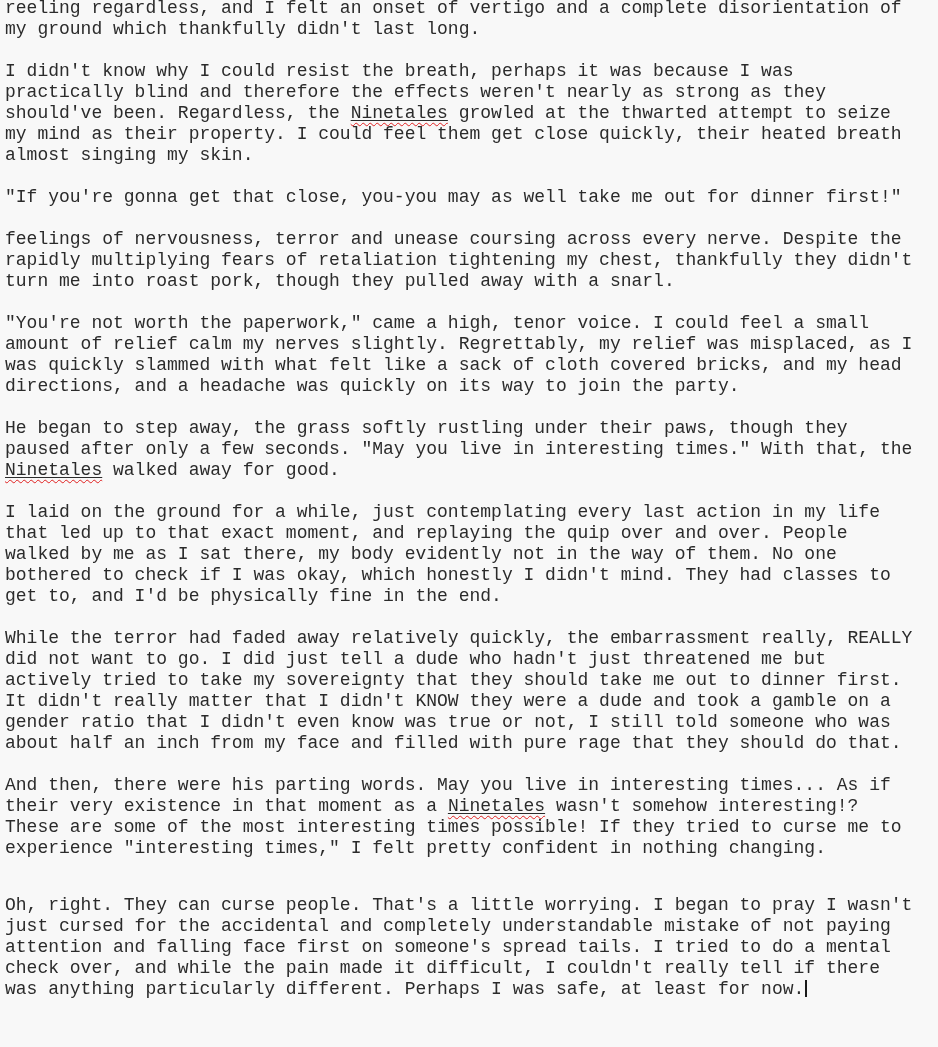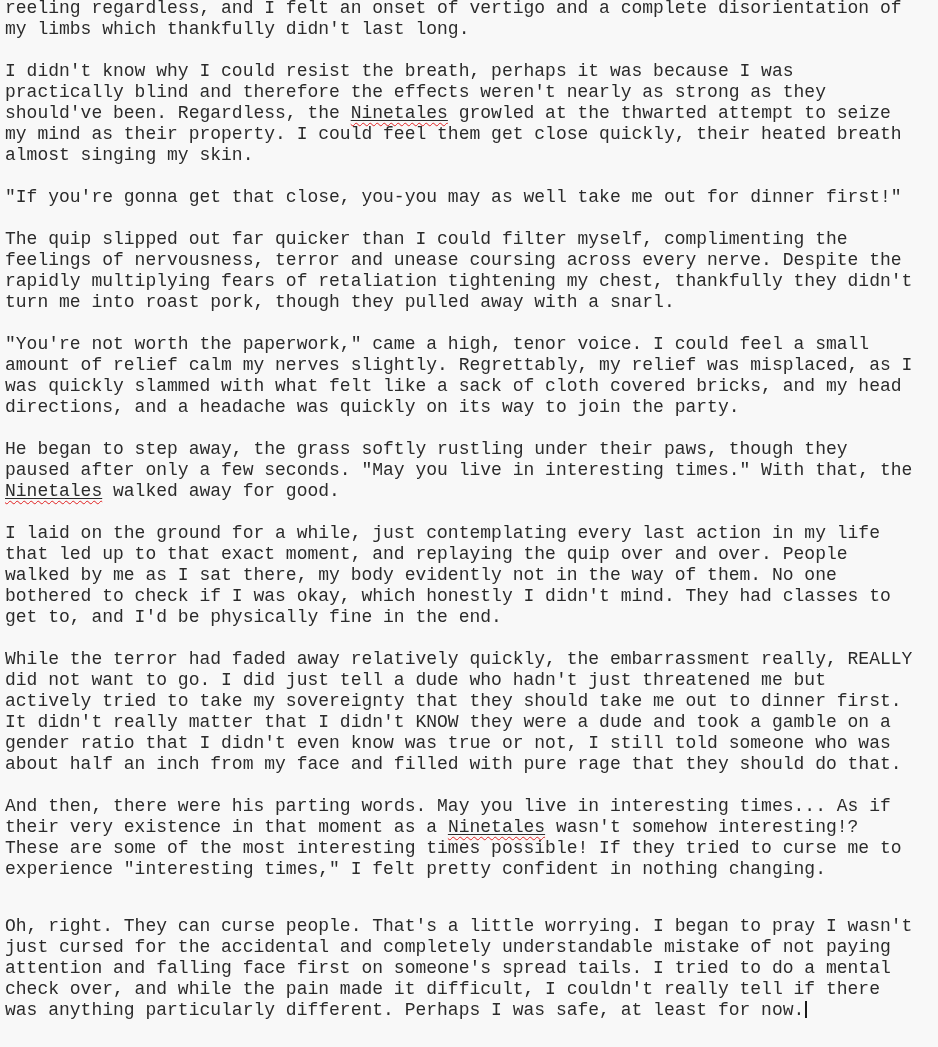--- a/index.html
+++ b/index.html
@@ -57,34 +57,33 @@
     margin-left: 1px;
   }
 </style>
 </head>
 <body style="background: rgb(248, 248, 248);">
 
 <div class="editor">
   <div class="text-block" style="color: rgb(43, 43, 43);">
       <div class="para">
         <div class="line">reeling regardless, and I felt an onset of vertigo and a complete disorientation of</div>
-        <div class="line">my limbs which thankfully didn't last long.</div>
+        <div class="line">my ground which thankfully didn't last long.</div>
       </div>
       <div class="para">
         <div class="line">I didn't know why I could resist the breath, perhaps it was because I was</div>
         <div class="line">practically blind and therefore the effects weren't nearly as strong as they</div>
         <div class="line">should've been. Regardless, the <span class="u"><span class="sq" style="text-decoration-color: rgb(224, 32, 32);">Ninetales</span></span> growled at the thwarted attempt to seize</div>
         <div class="line">my mind as their property. I could feel them get close quickly, their heated breath</div>
         <div class="line">almost singing my skin.</div>
       </div>
       <div class="para">
         <div class="line">"If you're gonna get that close, you-you may as well take me out for dinner first!"</div>
       </div>
       <div class="para">
-        <div class="line">The quip slipped out far quicker than I could filter myself, complimenting the</div>
         <div class="line">feelings of nervousness, terror and unease coursing across every nerve. Despite the</div>
         <div class="line">rapidly multiplying fears of retaliation tightening my chest, thankfully they didn't</div>
         <div class="line">turn me into roast pork, though they pulled away with a snarl.</div>
       </div>
       <div class="para">
         <div class="line">"You're not worth the paperwork," came a high, tenor voice. I could feel a small</div>
         <div class="line">amount of relief calm my nerves slightly. Regrettably, my relief was misplaced, as I</div>
         <div class="line">was quickly slammed with what felt like a sack of cloth covered bricks, and my head</div>
         <div class="line">directions, and a headache was quickly on its way to join the party.</div>
       </div>

